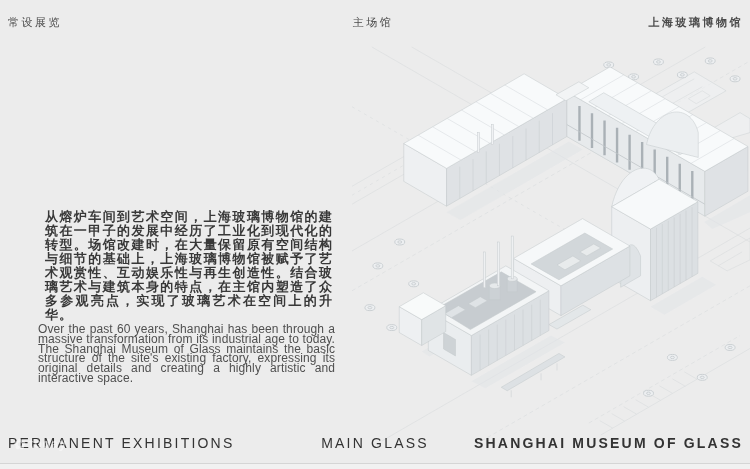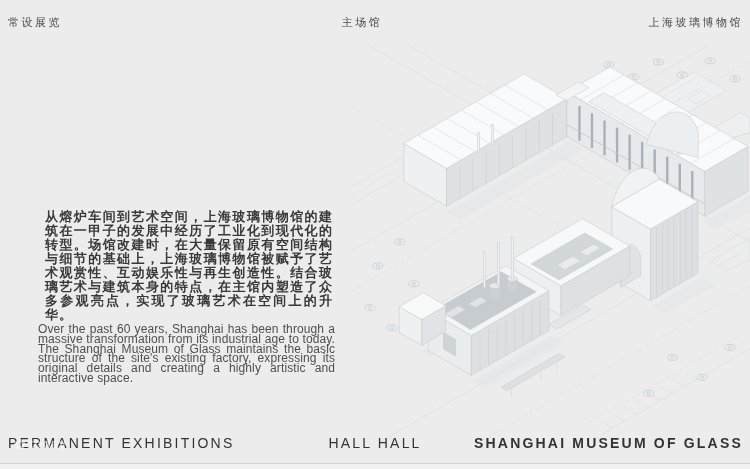--- a/index.html
+++ b/index.html
@@ -6,22 +6,22 @@
   .page{
     position:relative;
     width:750px;height:469px;
     background:#ececec;
     overflow:hidden;
     font-family:"Liberation Sans", sans-serif;
   }
   
   .topbar span{position:absolute;top:15px;font-size:11px;letter-spacing:2.5px;color:#4a4a4a;white-space:nowrap;}
   .top-left{left:8px;}
-  .top-center{left:362px;transform:translateX(-50%);}
-  .top-right{right:7px;font-weight:normal;color:#1c1c1c;}
+  .top-center{left:373px;transform:translateX(-50%);}
+  .top-right{right:7px;font-weight:bold;color:#1c1c1c;}
   
   .title{
     position:absolute;left:37px;top:100px;margin:0;
     font-size:37px;line-height:38px;font-weight:700;color:#131313;letter-spacing:0;
   }
   .zh{
     position:absolute;left:37px;top:202px;width:288px;margin:8px;
     font-family:"Liberation Serif","DejaVu Serif",serif;
     font-size:13px;line-height:14px;font-weight:600;
     letter-spacing:1px;text-align:justify;color:#383838;
@@ -271,21 +271,21 @@
       <g>
         <polygon class="face" points="70,300 47.5,287 47.5,261 70,274" fill="#eef0f2"></polygon>
         <polygon class="face" points="70,300 94.2,286 94.2,260 70,274" fill="#e0e4e6"></polygon>
         <polygon class="face" points="70,274 94.2,260 71.7,247 47.5,261" fill="#f8fafa"></polygon>
       </g>
     </svg>
   </figure>
 
   <footer class="footbar">
     <span class="foot-left">PERMANENT EXHIBITIONS</span>
-    <span class="foot-center">HALL HALL</span>
+    <span class="foot-center">MAIN GLASS</span>
     <span class="foot-right">SHANGHAI MUSEUM OF GLASS</span>
   </footer>
 
   <div class="watermark">
     <span class="flower">✿</span>
     <span>today</span>
   </div>
 
   <div class="bottom-strip"></div>
 </div>

